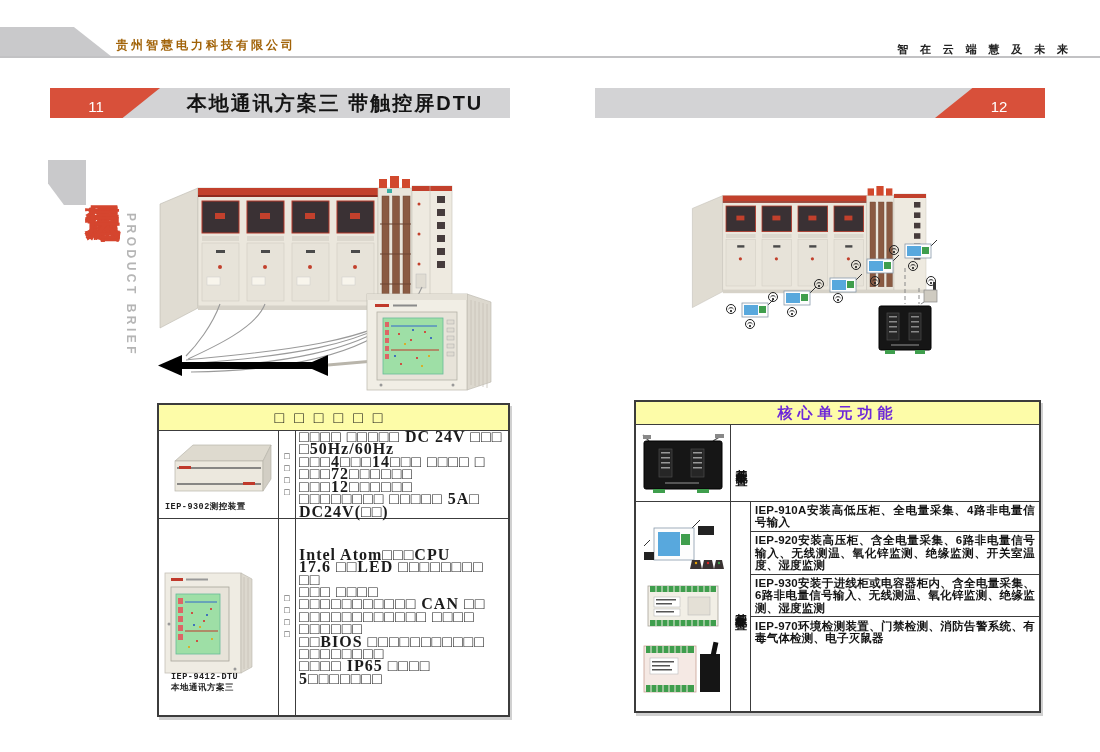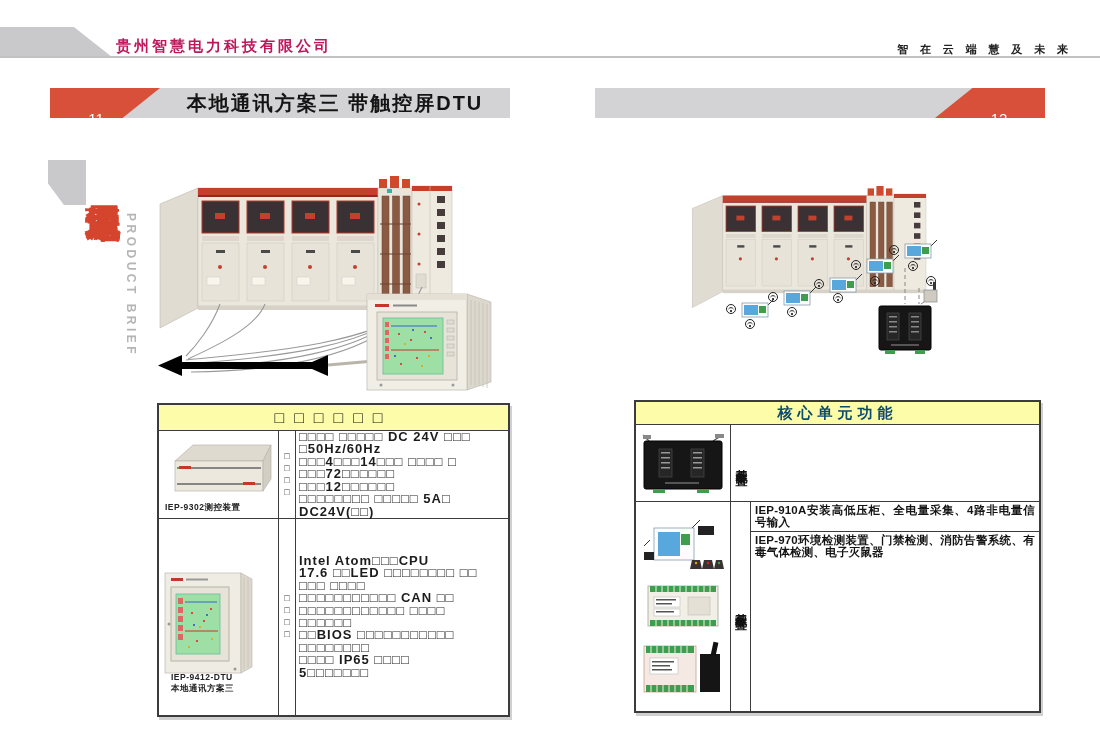--- a/index.html
+++ b/index.html
@@ -4,32 +4,32 @@
 <style>
   html,body{margin:0;padding:0;background:#fff;}
   .page{position:relative;width:1100px;height:752px;background:#ffffff;overflow:hidden;
         font-family:"Liberation Sans",sans-serif;}
 
   
   .hdr-shape{position:absolute;left:0;top:27px;width:112px;height:30px;background:#c9c9cb;
              clip-path:polygon(0 0,66% 0,100% 100%,0 100%);}
   .hdr-rule{position:absolute;left:0;top:56px;width:1100px;height:2px;background:#c2c2c4;}
   .hdr-company{position:absolute;left:116px;top:37px;font-family:Liberation Mono, monospace;
-               font-weight:bold;font-size:15px;letter-spacing:3px;color:#be185d;white-space:nowrap;}
+               font-weight:bold;font-size:12px;letter-spacing:3px;color:#a16207;white-space:nowrap;}
   .hdr-tagline{position:absolute;right:28px;top:42px;font-family:"DejaVu Serif",serif;
                font-weight:bold;font-size:11px;letter-spacing:4px;color:#222;white-space:nowrap;}
 
   
   .banner{position:absolute;top:88px;height:30px;background:#d3d3d5;}
   .banner-l{left:50px;width:460px;}
   .banner-r{left:595px;width:450px;}
   .banner-red{position:absolute;top:0;height:30px;width:110px;background:#d8503a;}
   .red-l{left:0;clip-path:polygon(0 0,100% 0,66% 100%,0 100%);}
   .red-r{right:0;clip-path:polygon(34% 0,100% 0,100% 100%,0 100%);}
-  .banner-num{position:absolute;top:16px;width:80px;line-height:30px;text-align:center;color:#fff;
+  .banner-num{position:absolute;top:4px;width:80px;line-height:30px;text-align:center;color:#fff;
               font-size:15px;font-weight:normal;}
   .num-l{left:6px;} .num-r{right:6px;}
   .banner-title{position:absolute;top:0;line-height:30px;text-align:center;font-weight:bold;
                 font-size:20px;letter-spacing:2px;color:#141414;white-space:nowrap;}
   .title-l{left:110px;right:0;} .title-r{left:0;right:110px;}
 
   
   .quote-shape{position:absolute;left:48px;top:160px;width:38px;height:45px;background:#c9c9cb;
                clip-path:polygon(0 0,100% 0,100% 100%,42% 100%,0 52%);}
   .side-title{position:absolute;left:84px;top:178px;writing-mode:vertical-rl;text-orientation:upright;
@@ -42,45 +42,45 @@
   #illus-left{left:152px;top:156px;width:360px;height:245px;}
   #illus-right{left:672px;top:156px;width:395px;height:244px;}
 
   
   .tbl{position:absolute;border:2px solid #3c3c3c;background:#fff;
        box-shadow:2px 3px 0 rgba(150,150,150,.45);}
   .tbl-left{left:157px;top:403px;width:349px;}
   .tbl-right{left:634px;top:400px;width:403px;}
   .tbl-hd{background:#fdfca8;border-bottom:1px solid #3c3c3c;text-align:center;font-weight:bold;white-space:nowrap;overflow:hidden;}
   .tbl-left .tbl-hd{height:25px;line-height:25px;font-size:16px;letter-spacing:10px;color:#111;}
-  .tbl-right .tbl-hd{height:22px;line-height:22px;font-size:15px;letter-spacing:5px;color:#0c4a6e;}
+  .tbl-right .tbl-hd{height:22px;line-height:22px;font-size:15px;letter-spacing:5px;color:#6d28d9;}
   .trow{display:flex;}
   .cell{border-right:1px solid #3c3c3c;position:relative;box-sizing:border-box;}
   .cell:last-child{border-right:none;}
   .lr1{height:87px;border-bottom:1px solid #3c3c3c;}
   .lr2{height:196px;}
   .rr1{height:76px;border-bottom:1px solid #3c3c3c;}
   .rgrp{height:209px;}
   .cell-img-l{width:120px;display:flex;align-items:flex-start;justify-content:center;}
   .cell-side{width:17px;display:flex;align-items:center;justify-content:center;}
   .cell-side-r{width:20px;display:flex;align-items:center;justify-content:center;}
   .cell-txt{flex:1;display:flex;align-items:center;min-width:0;}
-  .mono{font-family:Liberation Sans, sans-serif;font-weight:bold;font-size:13px;line-height:12.4px;
+  .mono{font-family:Liberation Serif, serif;font-weight:bold;font-size:16px;line-height:12.4px;
         letter-spacing:1px;white-space:pre-line;padding:2px 3px;color:#1c1c1c;}
-  .cap{position:absolute;font-family:Liberation Sans, sans-serif;font-size:8.5px;font-weight:bold;
+  .cap{position:absolute;font-family:Liberation Mono, monospace;font-size:8.5px;font-weight:bold;
        letter-spacing:.5px;color:#222;line-height:11px;}
   .vboxes{writing-mode:vertical-rl;text-orientation:upright;font-size:9px;font-weight:bold;
           letter-spacing:2px;color:#333;}
   .vtext{writing-mode:vertical-rl;text-orientation:upright;font-weight:bold;font-size:12px;
          letter-spacing:2px;color:#111;}
   .cell-img-r{width:95px;display:flex;flex-direction:column;align-items:center;justify-content:center;gap:8px;}
   .rtxt{font-weight:bold;font-size:11.5px;line-height:12.4px;letter-spacing:.2px;color:#141414;
         text-align:justify;padding:1px 4px;}
   .grp-col{flex:1;display:flex;flex-direction:column;min-width:0;}
-  .grp-item{border-bottom:1px solid #3c3c3c;display:flex;align-items:flex-start;box-sizing:border-box;padding:1px 0;}
+  .grp-item{border-bottom:1px solid #3c3c3c;display:flex;align-items:center;box-sizing:border-box;padding:1px 0;}
   .grp-item:last-child{border-bottom:none;}
 </style>
 </head>
 <body>
 
 <div class="page">
 
   <div class="hdr-shape"></div>
   <div class="hdr-company">贵州智慧电力科技有限公司</div>
   <div class="hdr-tagline">智 在 云 端    慧 及 未 来</div>
@@ -627,20 +627,26 @@
           <rect x="72" y="2" width="5" height="14" fill="#111" transform="rotate(12 74 9)"></rect>
         </svg>
       </div>
       <div class="cell cell-side-r">
         <span class="vtext">基本配置</span>
       </div>
       <div class="cell grp-col">
         <div class="grp-item" style="flex:0 0 29px">
             <div class="rtxt">IEP-910A安装高低压柜、全电量采集、4路非电量信号输入</div>
           </div>
+        <div class="grp-item" style="flex:0 0 43px">
+            <div class="rtxt">IEP-920安装高压柜、含全电量采集、6路非电量信号输入、无线测温、氧化锌监测、绝缘监测、开关室温度、湿度监测</div>
+          </div>
+        <div class="grp-item" style="flex:0 0 40px">
+            <div class="rtxt">IEP-930安装于进线柜或电容器柜内、含全电量采集、6路非电量信号输入、无线测温、氧化锌监测、绝缘监测、湿度监测</div>
+          </div>
         <div class="grp-item" style="flex:0 0 30px">
             <div class="rtxt">IEP-970环境检测装置、门禁检测、消防告警系统、有毒气体检测、电子灭鼠器</div>
           </div>
       </div>
     </div>
   </div>
 
 </div>
 
 </body></html>

